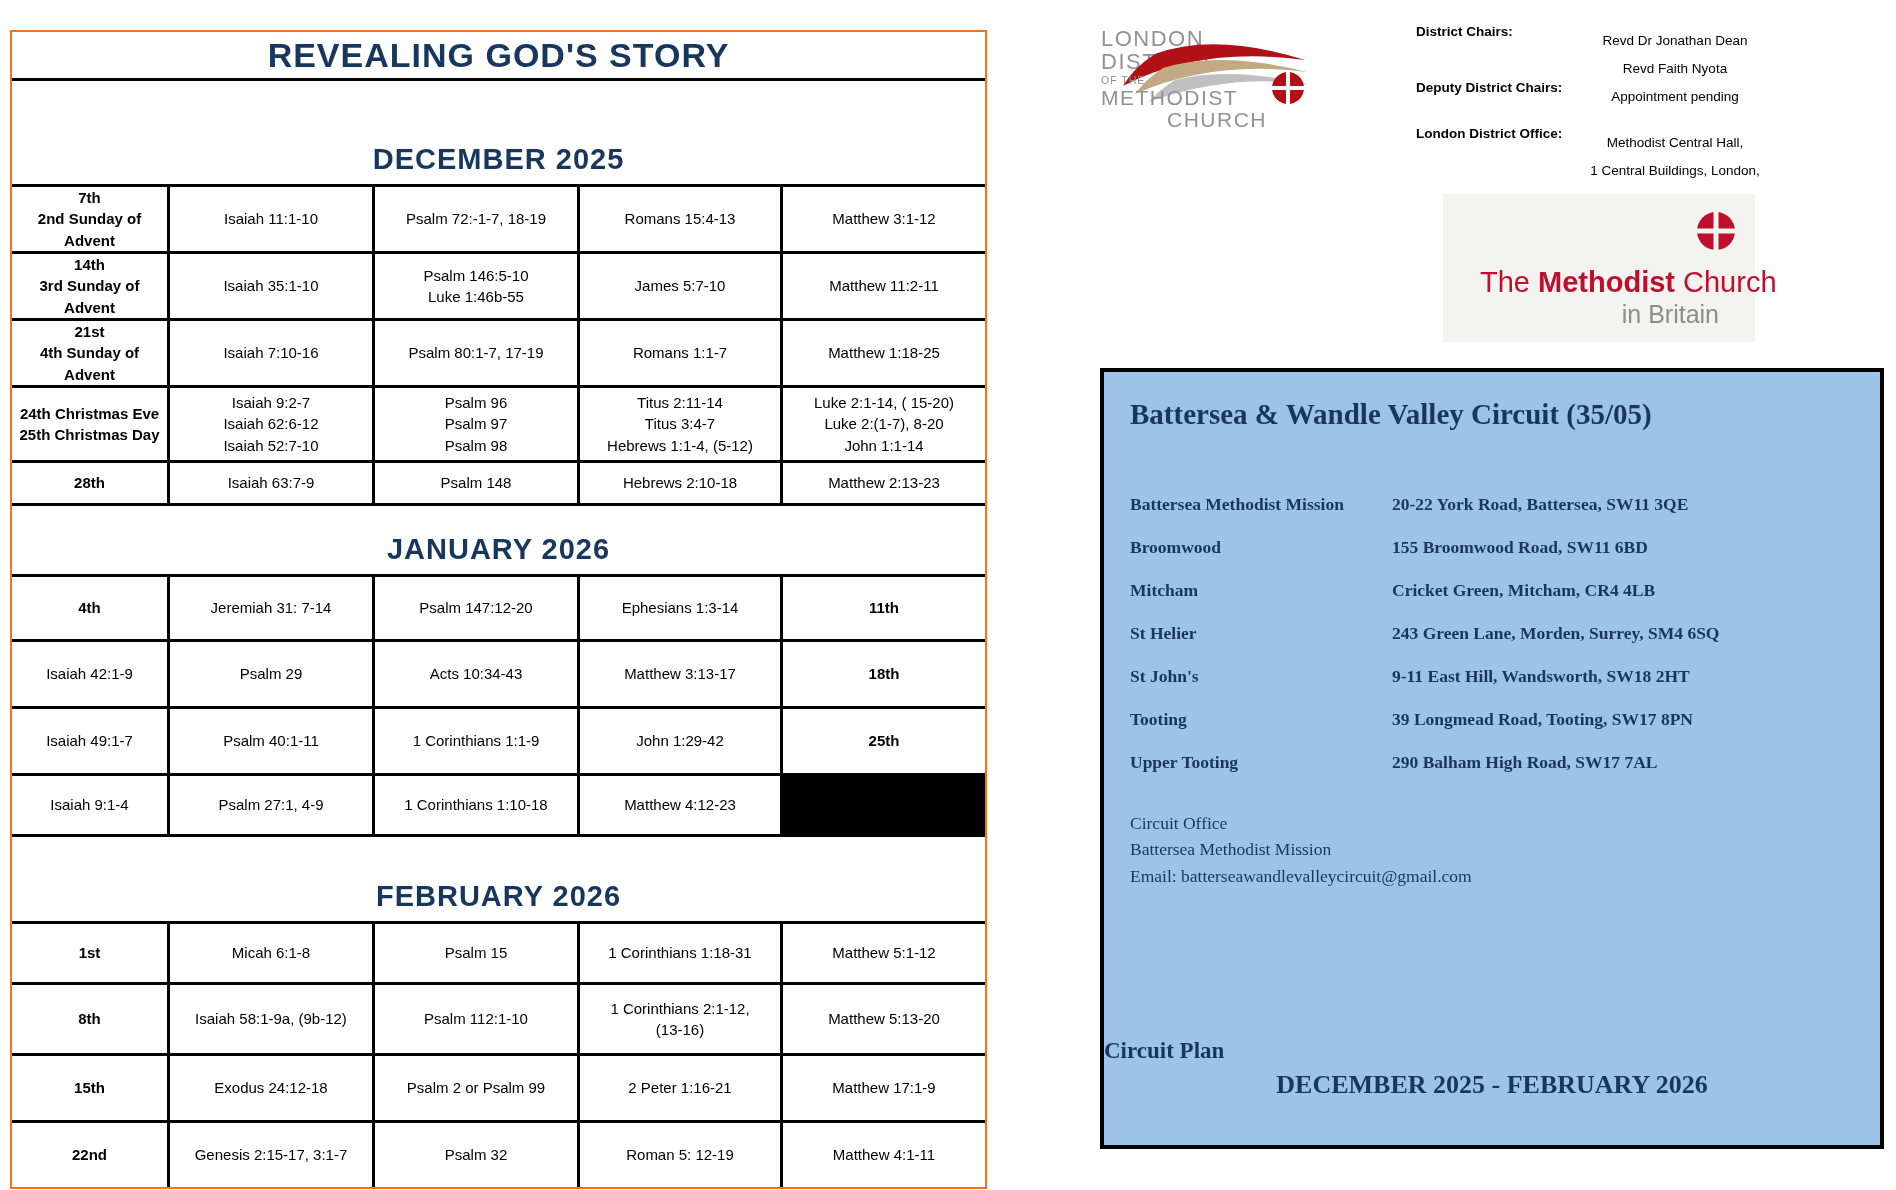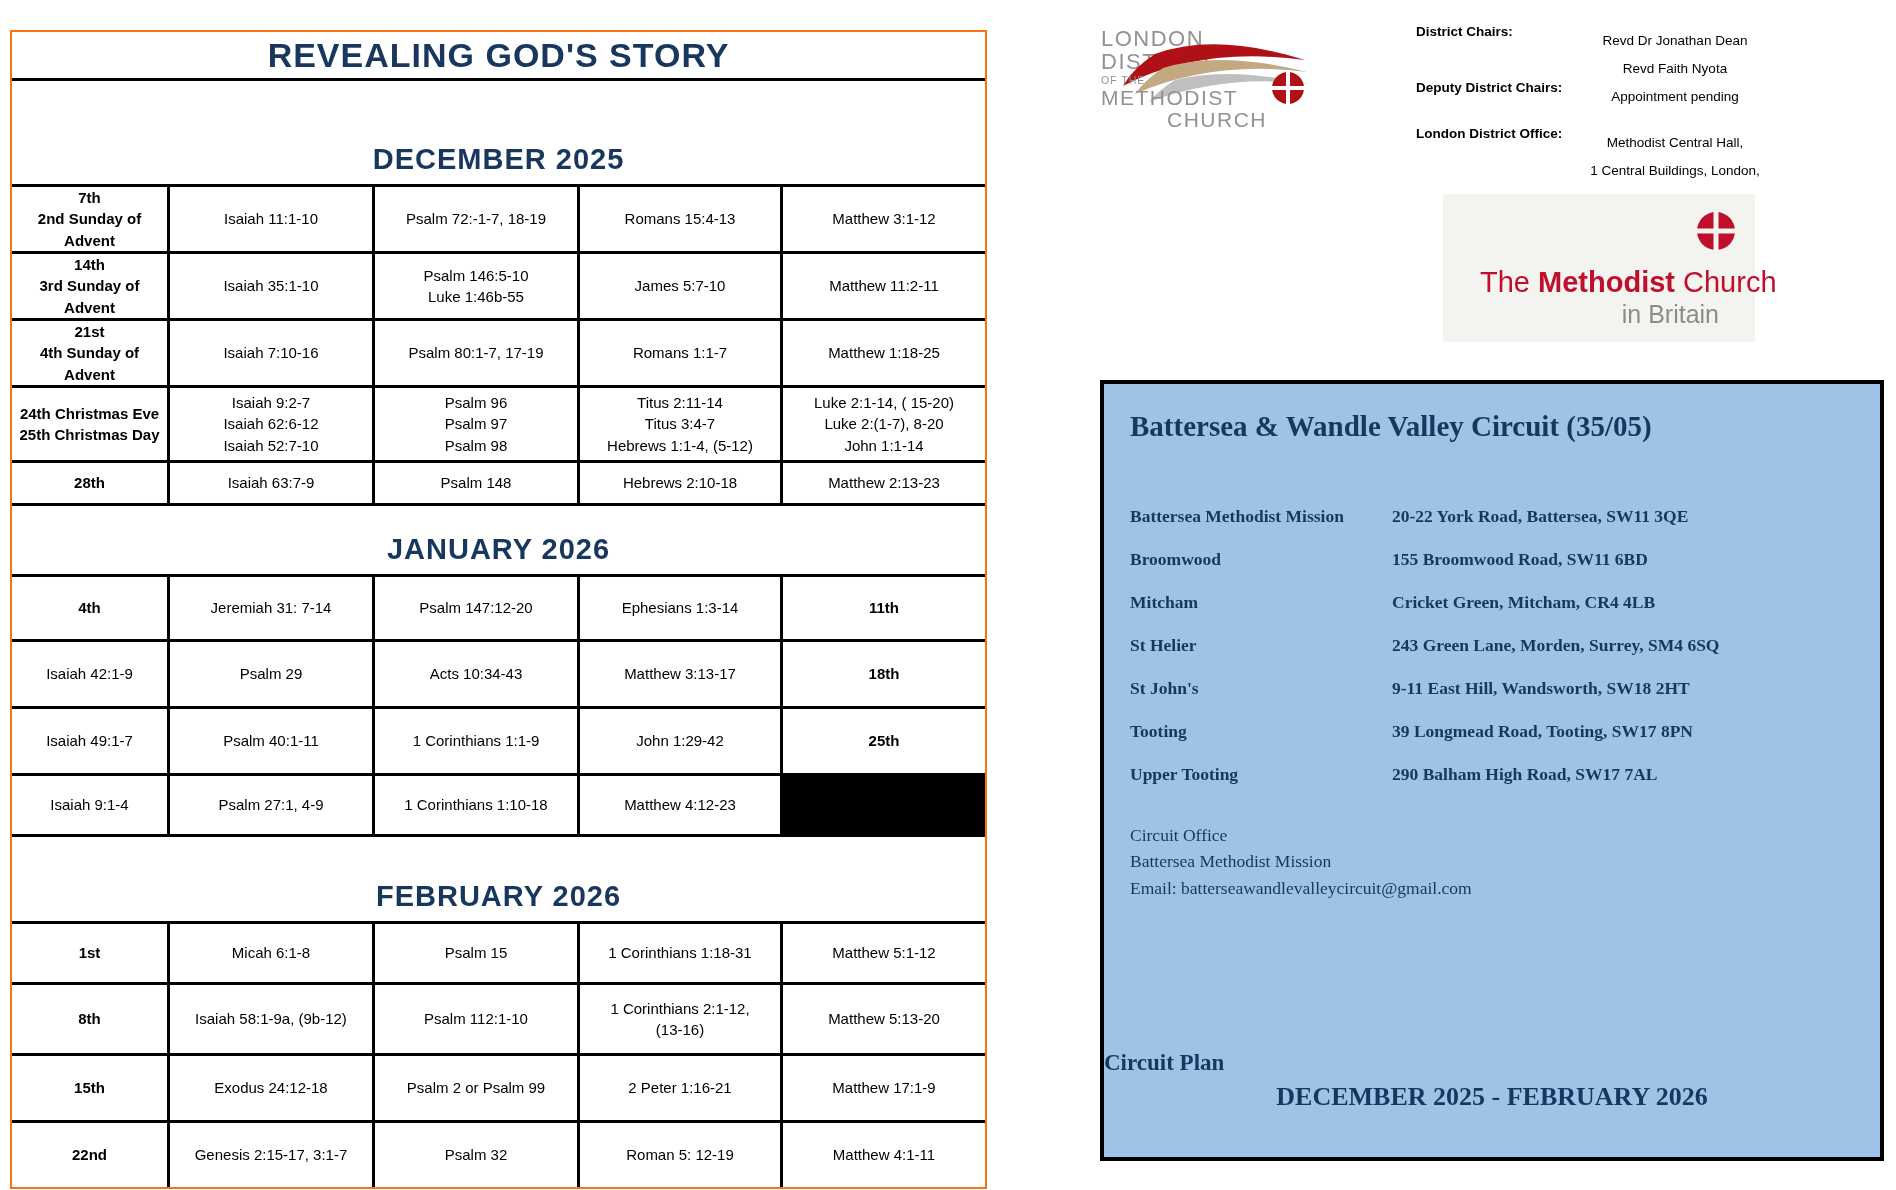--- a/index.html
+++ b/index.html
@@ -47,21 +47,21 @@
     position:absolute;left:0;right:30px;top:72px;text-align:center;
     font-size:29px;color:#C00F2D;white-space:nowrap;margin-left:37px;
   }
   .meth-logo .wordmark .b{font-weight:bold;}
   .meth-logo .tagline{
     position:absolute;right:36px;top:106px;font-size:25px;color:#8c8c8c;
   }
   .meth-logo .orb{position:absolute;right:18px;top:16px;}
   
   .circuit-box{
-    position:absolute;left:1100px;top:380px;width:784px;height:781px;
+    position:absolute;left:1100px;top:368px;width:784px;height:781px;
     background:#9DC3E6;border:4px solid #000;box-sizing:border-box;
     font-family:"Liberation Serif",serif;color:#17375E;
   }
   .circuit-title{
     position:absolute;left:26px;top:26px;font-size:29px;font-weight:bold;
   }
   .church-list{
     position:absolute;left:26px;top:122px;right:20px;
     display:grid;grid-template-columns:262px 1fr;row-gap:22px;
     font-size:17.5px;font-weight:bold;

